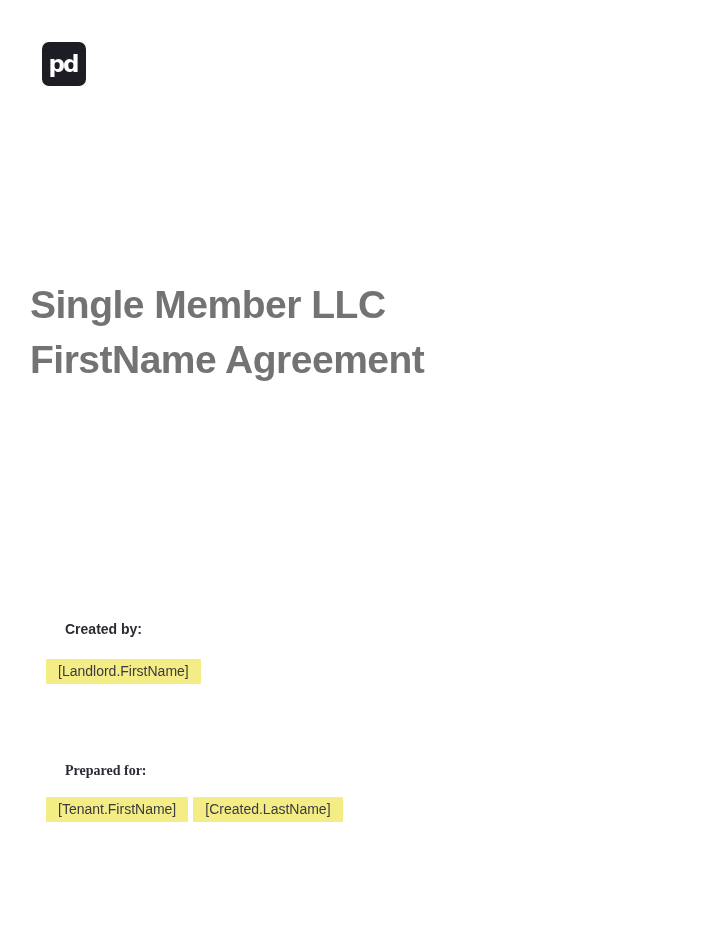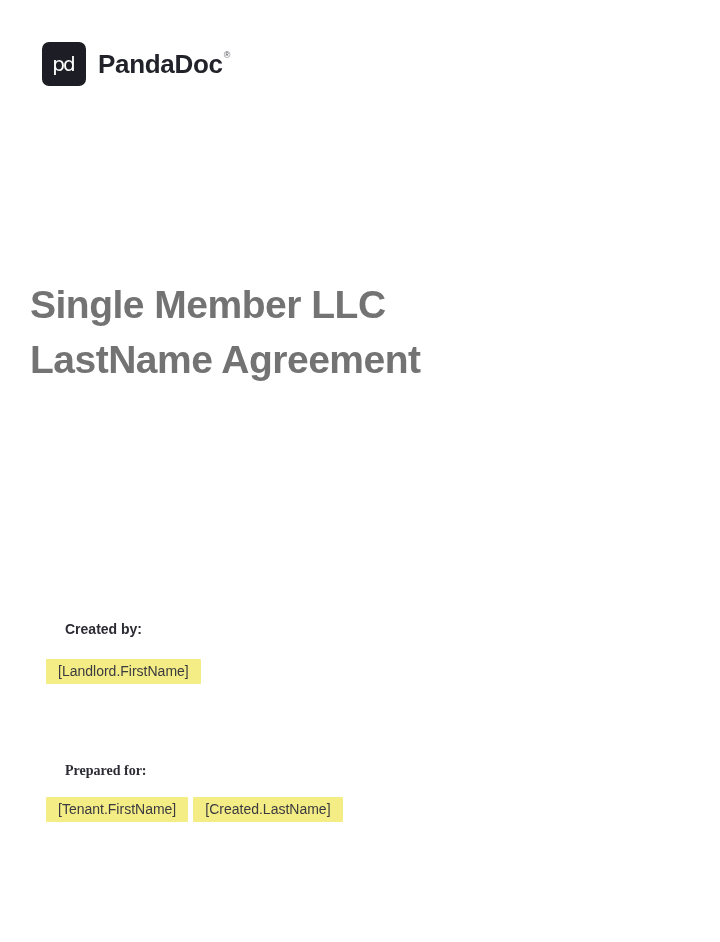--- a/index.html
+++ b/index.html
@@ -32,22 +32,22 @@
     width: 44px;
     height: 44px;
     background: #1d1d25;
     border-radius: 7px;
     display: flex;
     align-items: center;
     justify-content: center;
   }
   .monogram {
     color: #ffffff;
-    font-size: 20px;
-    font-weight: 400;
+    font-size: 23px;
+    font-weight: 700;
     letter-spacing: -2px;
     line-height: 1;
     padding-right: 2px;
     font-family: "DejaVu Sans", sans-serif;
   }
   .wordmark-wrap {
     margin-left: 12px;
     display: flex;
     align-items: flex-start;
   }
@@ -114,29 +114,25 @@
 </style>
 </head>
 <body>
 
 <div class="page">
 
   <header class="brand">
     <div class="brand-square">
       <span class="monogram">pd</span>
     </div>
-    <div class="wordmark-wrap">
-      <span class="wordmark">PandaDoc</span>
-      <span class="reg">®</span>
-    </div>
   </header>
 
   <h1 class="doc-title">
     <span class="title-line">Single Member LLC</span>
-    <span class="title-line">LastName Agreement</span>
+    <span class="title-line">FirstName Agreement</span>
   </h1>
 
   <p class="field-label label-created">Created by:</p>
 
   <div class="token-row row-created">
     <span class="token">[Landlord.FirstName]</span>
   </div>
 
   <p class="field-label label-prepared">Prepared for:</p>
 

